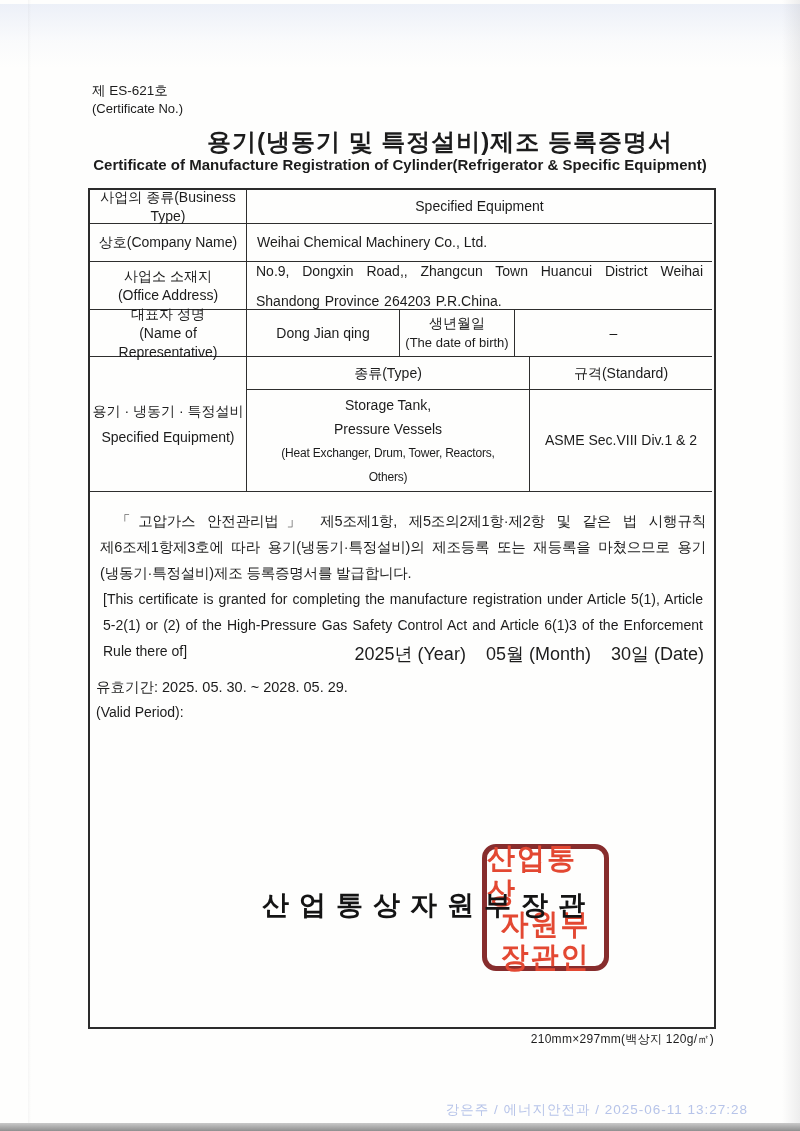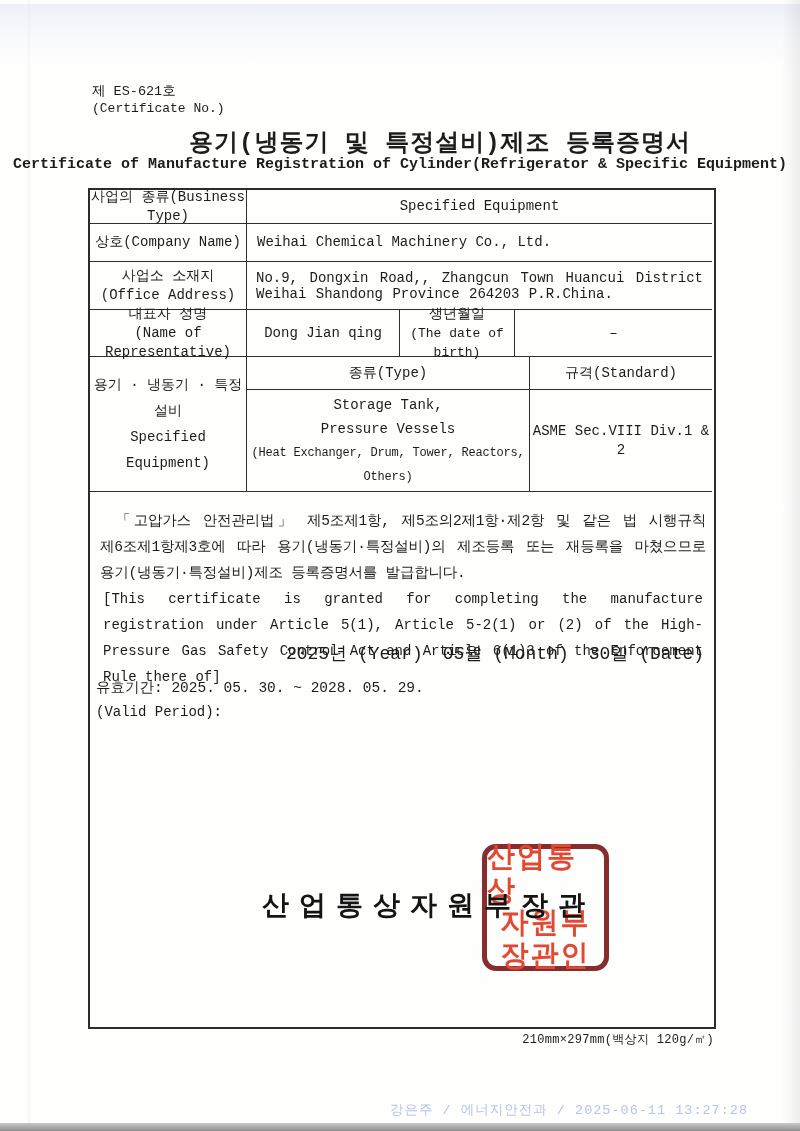--- a/index.html
+++ b/index.html
@@ -2,21 +2,21 @@
 <html><head>
 <meta charset="utf-8">
 <style>
   * { margin:0; padding:0; box-sizing:border-box; }
   html,body { background:#e8e8e8; }
   .page {
     position:relative;
     width:800px; height:1131px;
     margin:0 auto;
     background:#fefefd;
-    font-family:Liberation Mono, monospace;
+    font-family:Liberation Sans, sans-serif;
     color:#1c1c1c;
     overflow:hidden;
     padding-left:19px;
   }
   
   .scan-top {
     position:absolute; left:0; top:4px; width:100%; height:64px;
     background:linear-gradient(180deg, rgba(196,208,236,0.30), rgba(214,222,242,0.12) 55%, rgba(255,255,255,0));
     pointer-events:none;
   }
@@ -54,21 +54,21 @@
   }
   .cell {
     position:absolute;
     display:flex; flex-direction:column; align-items:center; justify-content:center;
     font-size:14px; line-height:19px; text-align:center;
   }
   .bR { border-right:1.5px solid #2e2e2e; }
   .bB { border-bottom:1.5px solid #2e2e2e; }
   .cell.left { align-items:flex-start; text-align:left; padding:0 10px; }
   .cell .sub { display:block; }
-  .addr { text-align:justify; width:100%; padding:0 9px; line-height:16px; word-spacing:1px; }
+  .addr { text-align:justify; width:100%; padding:0 9px; line-height:30px; word-spacing:1px; }
   .type-small { font-size:12px; letter-spacing:-0.2px; }
   .kpara {
     position:absolute; left:10px; top:318px; width:606px;
     font-size:14.5px; line-height:26px; text-align:justify;
     text-indent:16px; word-break:keep-all; letter-spacing:-0.2px;
   }
   .epara {
     position:absolute; left:13px; top:396px; width:600px;
     font-size:14px; line-height:26px; text-align:justify;
   }

